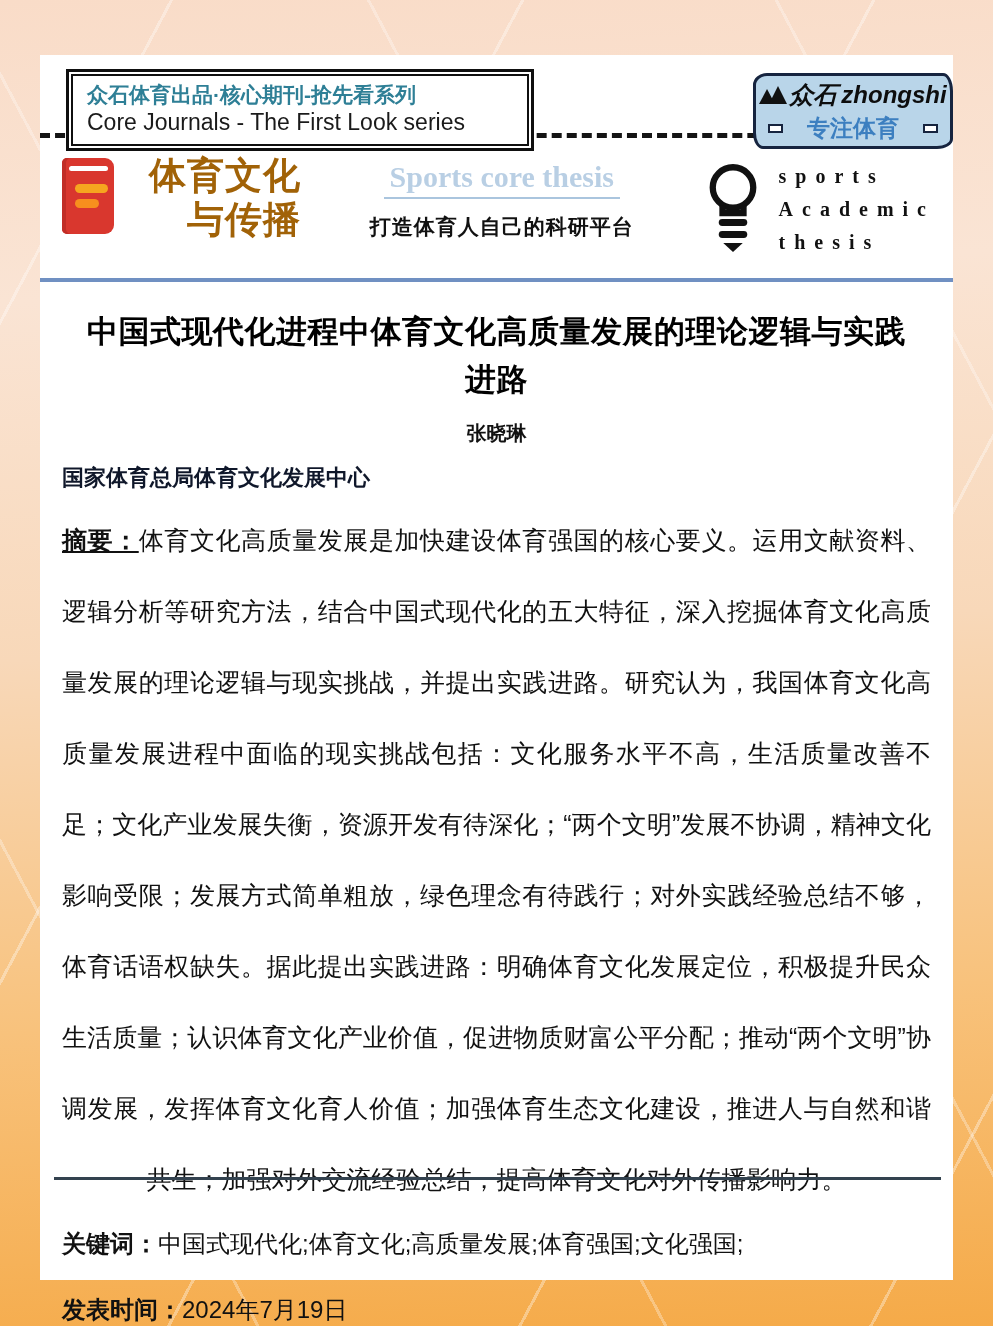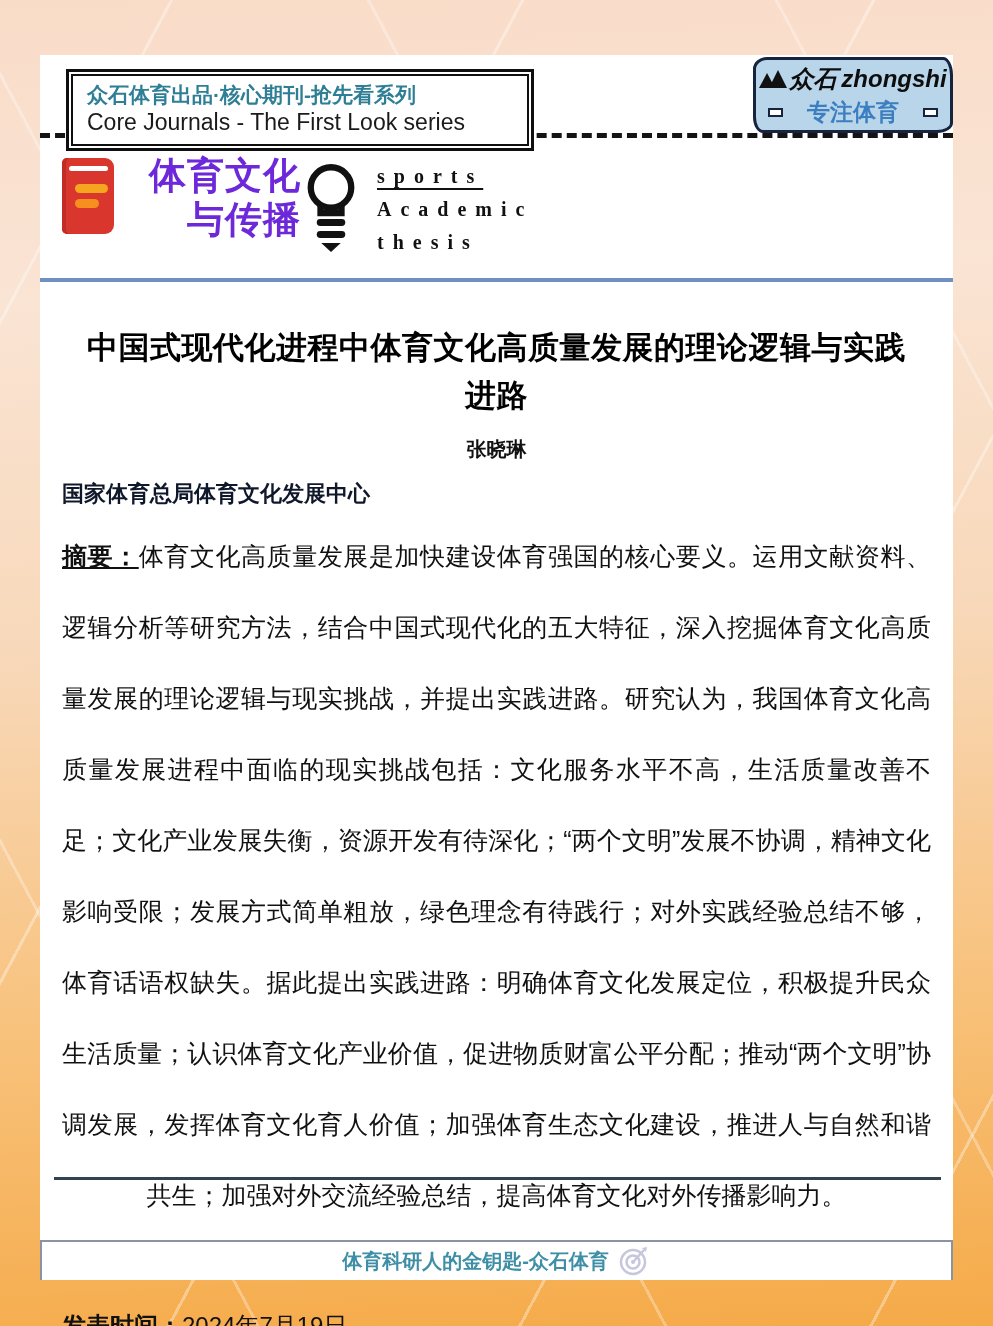--- a/index.html
+++ b/index.html
@@ -19,21 +19,21 @@
   
   .top-row{position:relative;height:78px;}
   .series-box{
     position:absolute;left:26px;top:14px;width:468px;box-sizing:border-box;
     border:3px solid #0f0f0f;padding:2px;background:#fff;
   }
   .series-box-inner{border:2px solid #0f0f0f;padding:6px 14px 8px 14px;}
   .series-cn{color:#2e7f96;font-weight:bold;font-size:21px;line-height:26px;}
   .series-en{color:#1a1a1a;font-size:23px;line-height:28px;}
   .logo-box{
-    position:absolute;right:0px;top:2px;width:200px;height:76px;box-sizing:border-box;
+    position:absolute;right:0px;top:18px;width:200px;height:76px;box-sizing:border-box;
     background:#b9d5e9;border:3px solid #16243f;
     border-radius:14px 10px 16px 10px / 12px 18px 10px 16px;
     display:flex;flex-direction:column;align-items:center;justify-content:center;
   }
   .logo-line1{display:flex;align-items:center;gap:4px;color:#0d0d0d;
     font-style:italic;font-weight:bold;font-size:24px;letter-spacing:0px;}
   .logo-mark{display:inline-block;position:relative;width:26px;height:18px;}
   .logo-mark i{position:absolute;bottom:0;width:0;height:0;border-style:solid;}
   .logo-mark i.t1{left:0;border-width:0 8px 15px 8px;border-color:transparent transparent #111 transparent;}
   .logo-mark i.t2{left:10px;border-width:0 9px 18px 9px;border-color:transparent transparent #111 transparent;}
@@ -44,37 +44,37 @@
   .dashed-sep{border-top:5px dashed #141414;margin:0 0 0 0;}
 
   
   .header-row{display:flex;align-items:flex-start;padding:16px 18px 6px 20px;height:118px;}
   .book{width:52px;height:76px;background:#d9372e;border-radius:5px 9px 9px 5px;
     position:relative;margin:4px 12px 0 2px;flex:none;box-shadow:inset 4px 0 0 #c12d26;}
   .book:before{content:"";position:absolute;left:7px;right:6px;top:8px;height:5px;background:#fff;border-radius:3px;}
   .bar1,.bar2{position:absolute;left:13px;background:#f6a51f;border-radius:5px;height:9px;}
   .bar1{top:26px;width:33px;}
   .bar2{top:41px;width:24px;background:#f78f1e;}
-  .journal-name{width:175px;text-align:right;color:#6d28d9;font-weight:bold;
+  .journal-name{width:175px;text-align:right;color:#a16207;font-weight:bold;
     font-size:37px;line-height:44px;letter-spacing:1px;flex:none;}
   .mid-col{flex:1;text-align:center;padding-top:6px;}
   .mid-en{display:inline-block;font-family:"Liberation Serif","DejaVu Serif",serif;
     font-weight:bold;font-size:30px;color:#b9cfe4;border-bottom:2px solid #aac5de;padding:0 6px 3px 6px;}
   .mid-cn{margin-top:14px;font-weight:bold;font-size:21px;color:#111;letter-spacing:1px;}
   .right-col{flex:none;display:flex;align-items:center;gap:16px;padding-top:6px;}
   .bulb{flex:none;}
   .right-text{font-family:"Liberation Serif","DejaVu Serif",serif;font-weight:bold;
     color:#111;font-size:20px;line-height:33px;letter-spacing:9px;white-space:nowrap;}
-  .right-text .u{text-decoration:underline;text-underline-offset:5px;margin-top:24px;}
+  .right-text .u{text-underline-offset:5px;margin-top:24px;}
 
   .blue-divider{height:4px;background:#7090c2;width:100%;}
 
   
   .article{padding:0 22px;}
-  .title{margin:42px 10px 0 10px;text-align:center;font-weight:bold;color:#000;
+  .title{margin:26px 10px 0 10px;text-align:center;font-weight:bold;color:#000;
     font-size:31px;line-height:48px;letter-spacing:.5px;}
   .author{margin-top:16px;text-align:center;font-weight:bold;font-size:20px;color:#111;}
   .affil{margin-top:16px;font-weight:bold;font-size:22px;color:#0f172a;}
   .abstract{margin-top:12px;font-size:25px;color:#111;line-height:71px;
     text-align:justify;text-align-last:center;}
   .abstract .lbl{font-weight:bold;text-decoration:underline;}
   .meta{font-size:24px;color:#111;margin-top:36px;line-height:30px;}
   .meta .lbl{font-weight:bold;}
   .meta.kw{margin-top:14px;}
 
@@ -118,20 +118,24 @@
 
   <div class="header-row">
     <div class="book">
       <div class="bar1"></div>
         <div class="bar2"></div>
     </div>
     <div class="journal-name">
       <span>体育文化</span><br>
       <span>与传播</span>
     </div>
+    <div class="mid-col">
+      <span class="mid-en">Sports core thesis</span>
+      <div class="mid-cn">打造体育人自己的科研平台</div>
+    </div>
     <div class="right-col">
       <svg class="bulb" width="60" height="96" viewBox="0 0 40 64">
         <circle cx="20" cy="17" r="13.5" fill="none" stroke="#111" stroke-width="4.2"></circle>
         <path d="M13 29 L13 34 L27 34 L27 29" fill="none" stroke="#111" stroke-width="4.2"></path>
         <rect x="10.5" y="38" width="19" height="4.6" rx="2.3" fill="#111"></rect>
         <rect x="10.5" y="46" width="19" height="4.6" rx="2.3" fill="#111"></rect>
         <path d="M13.5 54 h13 l-6.5 6 z" fill="#111"></path>
       </svg>
       <div class="right-text">
         <span class="u">sports</span><br>
@@ -153,24 +157,14 @@
     <div class="meta kw">
       <span class="lbl">关键词：</span><span>中国式现代化;体育文化;高质量发展;体育强国;文化强国;</span>
     </div>
     <div class="meta">
       <span class="lbl">发表时间：</span><span>2024年7月19日</span>
     </div>
 
   </div>
 
   <div class="footer-sep"></div>
-  <div class="footer-box">
-    <span class="footer-text">体育科研人的金钥匙-众石体育</span>
-    <svg width="34" height="34" viewBox="0 0 34 34">
-      <circle cx="16" cy="18" r="12" fill="none" stroke="#c6c6de" stroke-width="2.5"></circle>
-      <circle cx="16" cy="18" r="6.5" fill="none" stroke="#c6c6de" stroke-width="2.5"></circle>
-      <circle cx="16" cy="18" r="2" fill="#c6c6de"></circle>
-      <path d="M16 18 L27 6" stroke="#c6c6de" stroke-width="2.5" fill="none"></path>
-      <path d="M25 4 l5 -1 l-1 5 z" fill="#c6c6de"></path>
-    </svg>
-  </div>
 
 </div>
 
 </body></html>

